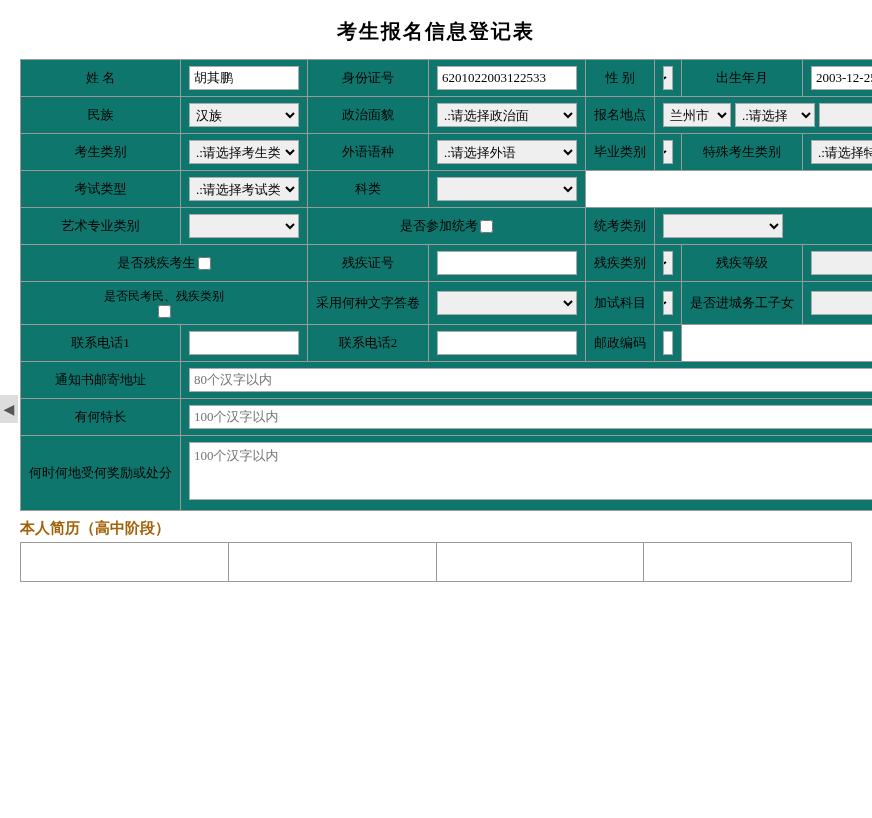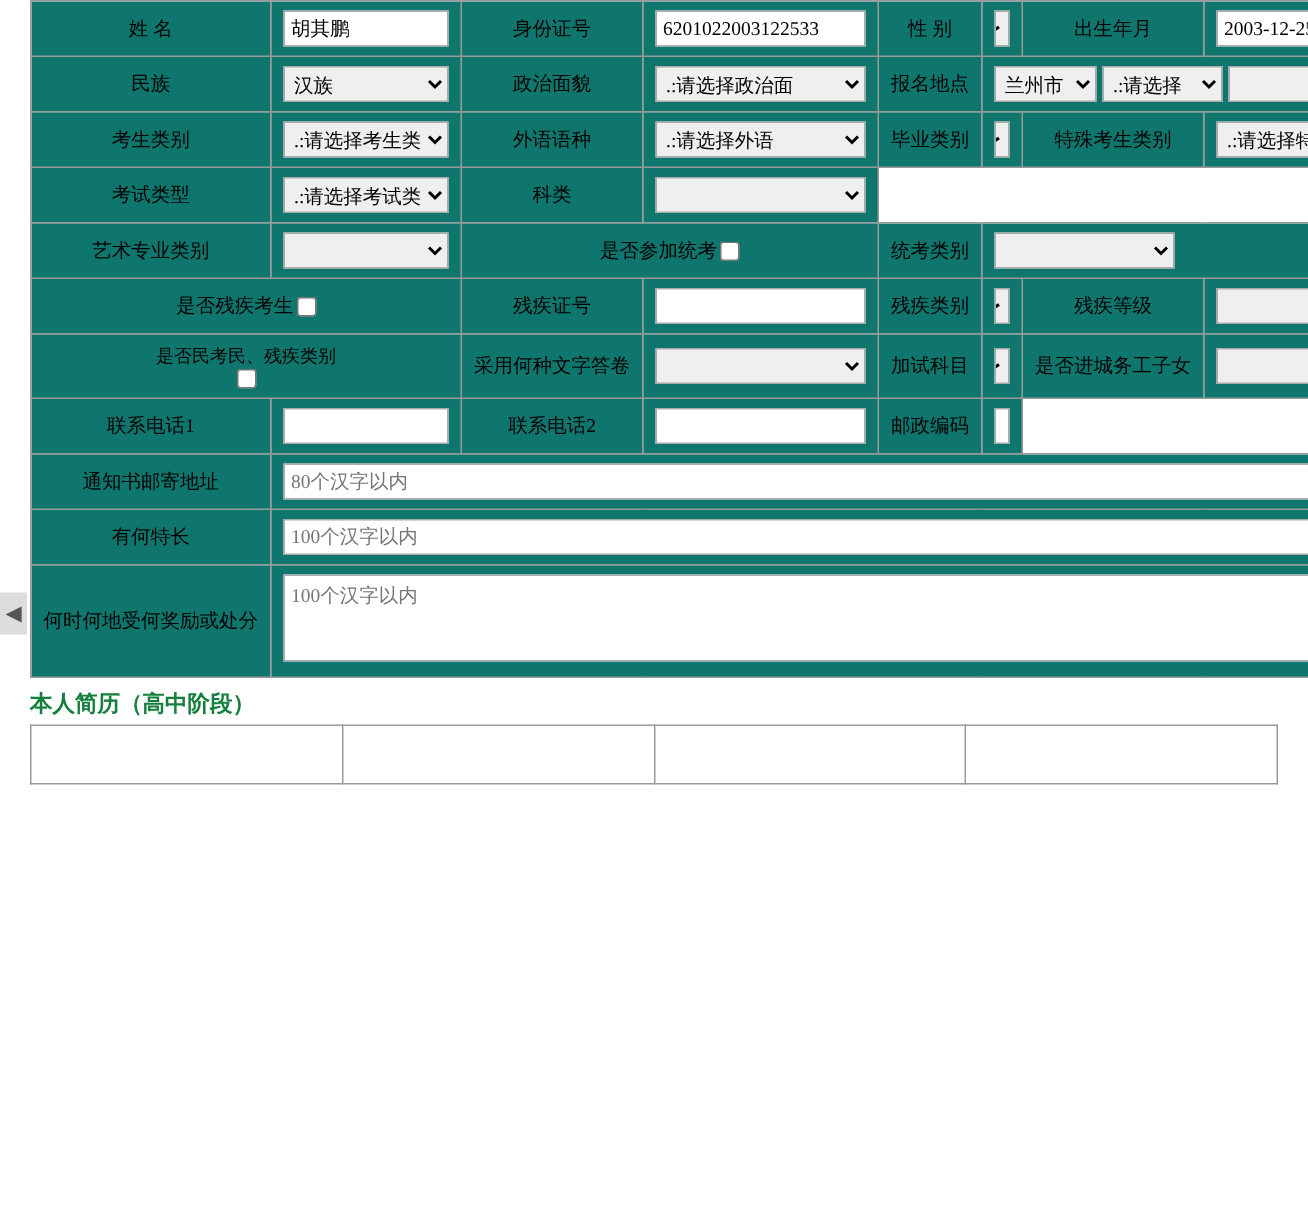--- a/index.html
+++ b/index.html
@@ -68,21 +68,21 @@
       resize: none;
       color: #aaa;
     }
     .checkbox-label {
       display: flex;
       align-items: center;
       gap: 2px;
       justify-content: center;
     }
     .section-title {
-      color: #15803d;
+      color: #a16207;
       font-size: 15px;
       font-weight: bold;
       padding: 8px 20px 4px 20px;
     }
     .resume-table {
       width: calc(100% - 40px);
       margin: 0 20px;
       border-collapse: collapse;
       border: 1px solid #999;
       min-height: 40px;
@@ -108,20 +108,21 @@
       color: #555;
     }
   </style>
 </head>
 <body>
 
 <div class="page-container">
 
   <div class="side-arrow">◀</div>
 
+  <div class="page-title">考生报名信息登记表</div>
 
   <table class="form-table">
 
     <tbody>
         <tr>
       <td class="label-cell" style="width:70px;">姓 名</td>
       <td class="value-cell" style="width:120px;">
         <input type="text" value="胡其鹏" style="width: 110px;">
       </td>
       <td class="label-cell" style="width:60px;">身份证号</td>

